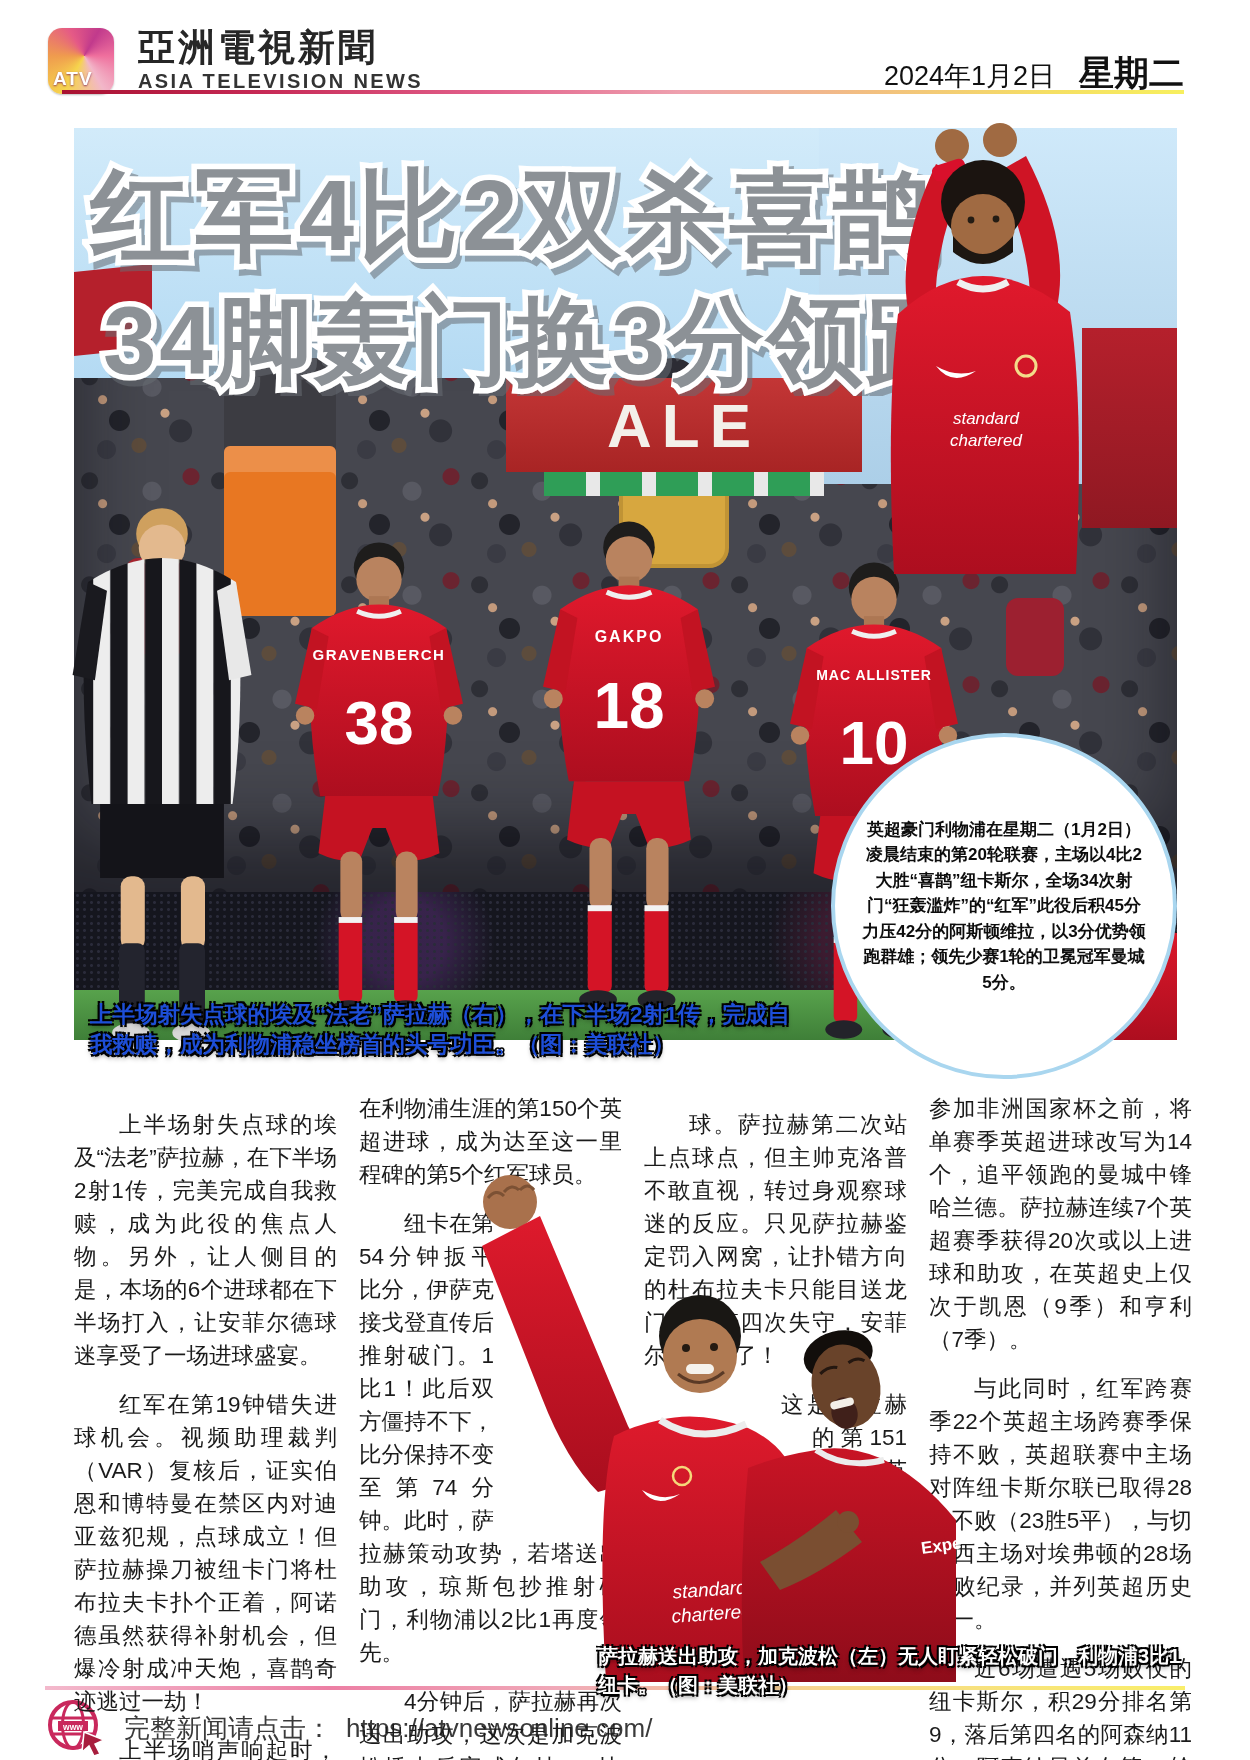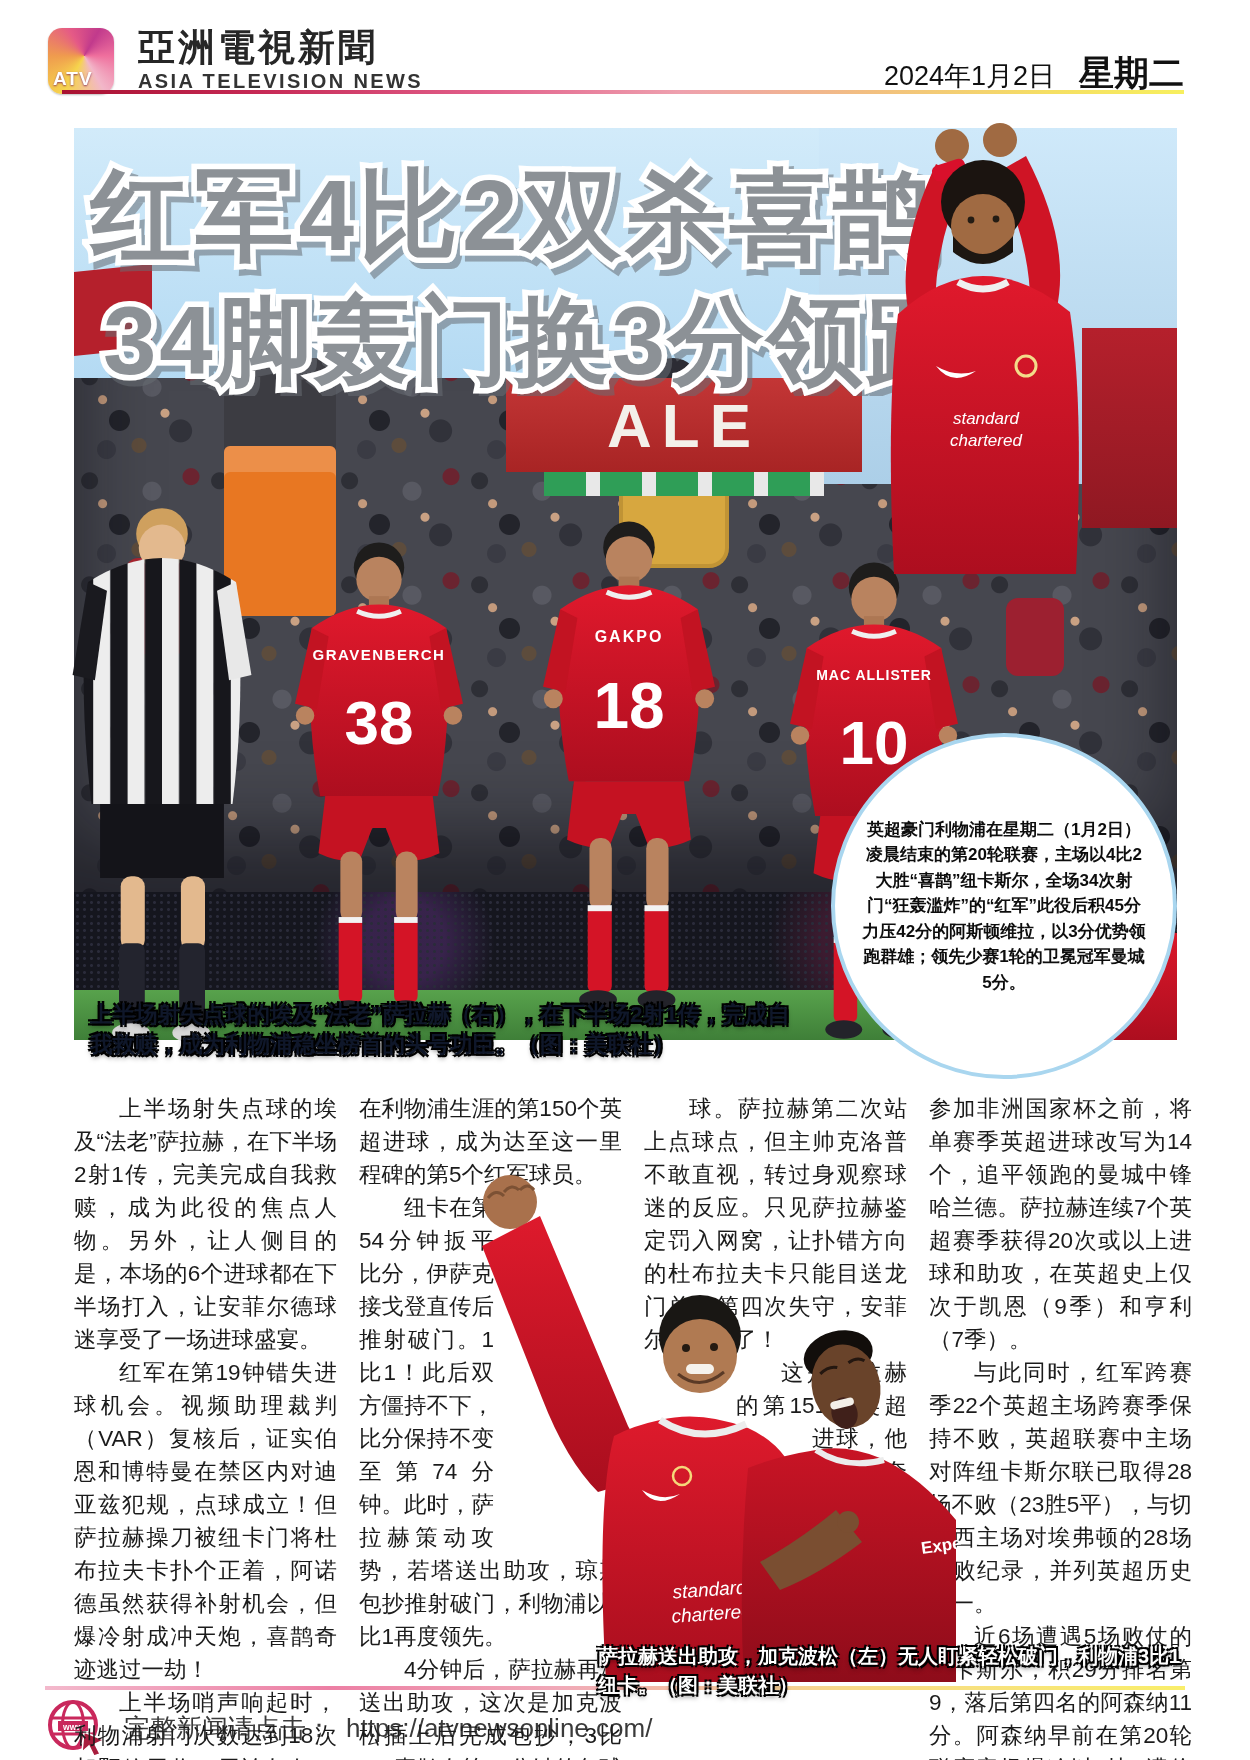--- a/index.html
+++ b/index.html
@@ -57,31 +57,31 @@
       background-image:radial-gradient(circle,#2a2b3a 1px,rgba(0,0,0,0) 2px),
         radial-gradient(circle at 30% 50%, rgba(120,60,160,.35) 0 40px, rgba(0,0,0,0) 90px),
         radial-gradient(circle at 72% 50%, rgba(150,40,90,.3) 0 46px, rgba(0,0,0,0) 100px);
       background-size:7px 7px,100% 100%,100% 100%;}
   .pitch{position:absolute;left:0;top:862px;width:1103px;height:50px;background:linear-gradient(180deg,#58a24c,#3f7f38);}
   .players-svg{position:absolute;left:0;top:300px;width:1103px;height:612px;overflow:visible;}
   .headline-svg{position:absolute;left:8px;top:16px;z-index:6;}
   .headline-svg text{font-family:"Liberation Sans","DejaVu Sans",sans-serif;}
   .salah-top{position:absolute;left:766px;top:-24px;width:286px;height:470px;z-index:8;overflow:visible;}
   .hero-caption{position:absolute;left:16px;top:872px;width:712px;z-index:12;font-size:22.5px;font-weight:bold;
-      color:#0f172a;line-height:30px;text-align:left;
+      color:#1d4ed8;line-height:30px;text-align:left;
       text-shadow:-2px -2px 0 #000,2px -2px 0 #000,-2px 2px 0 #000,2px 2px 0 #000,0 3px 5px rgba(0,0,0,.55);}
   .callout{position:absolute;left:757px;top:605px;width:346px;height:346px;border-radius:50%;
       background:#ffffff;border:4px solid #a9d6ef;box-sizing:border-box;z-index:20;
       display:flex;align-items:center;justify-content:center;padding:30px 24px;text-align:center;}
   .callout p{margin:0;font-size:17px;font-weight:bold;line-height:1.5;color:#0d0d0d;}
   
   .cols{position:absolute;left:74px;top:1092px;width:1120px;display:flex;gap:22px;z-index:2;}
   .col{width:263px;font-size:22.5px;line-height:33px;text-align:justify;color:#1b1b1b;}
   .col p{margin:0;}
-  .col p.ind{text-indent:2em;}
+  .col p.ind{text-indent:2em;margin-top:16px;}
   .shim-arm{float:right;clear:right;width:118px;height:268px;margin:64px 0 0 10px;}
   .s3a{float:left;clear:left;width:92px;height:33px;margin-top:33px;}
   .s3b{float:left;clear:left;width:168px;height:33px;}
   .s3c{float:left;clear:left;width:198px;height:40px;}
   
   .photo2{position:absolute;left:448px;top:1158px;width:508px;height:524px;z-index:10;overflow:visible;}
   .photo2-caption{position:absolute;left:598px;top:1642px;width:594px;z-index:15;font-size:20px;font-weight:bold;
       color:#fff;line-height:29px;
       text-shadow:-2px -2px 0 #000,2px -2px 0 #000,-2px 2px 0 #000,2px 2px 0 #000,0 3px 5px rgba(0,0,0,.55);}
   

